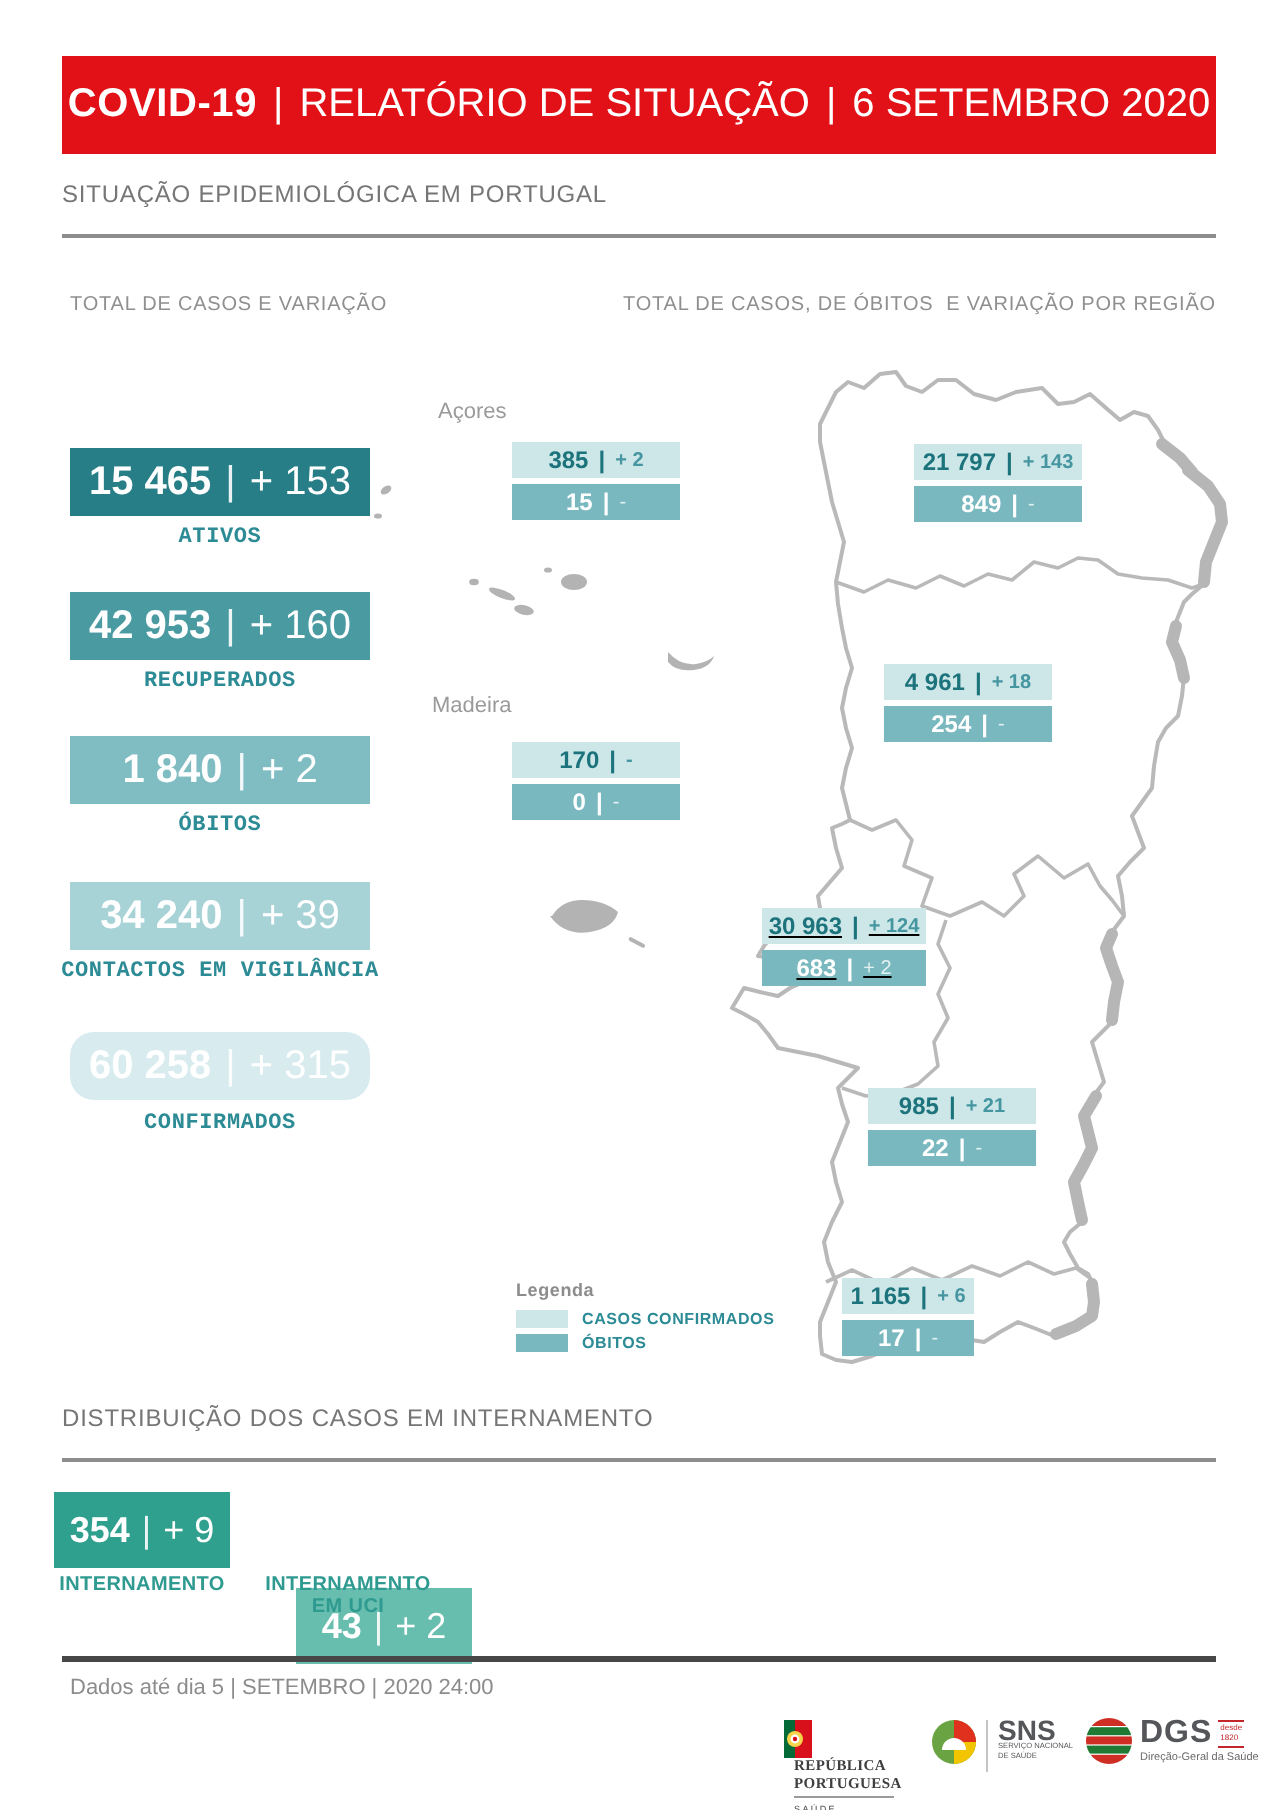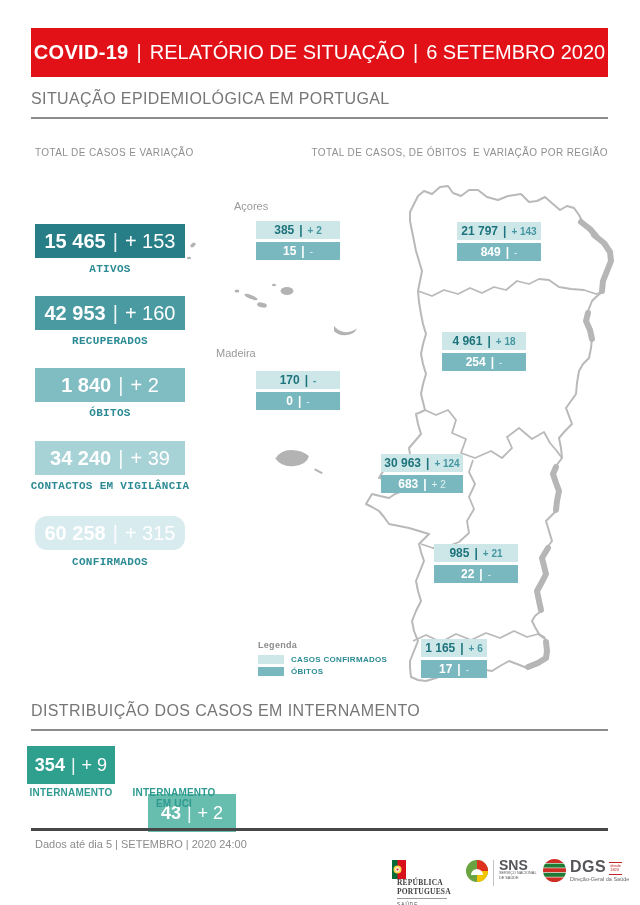--- a/index.html
+++ b/index.html
@@ -5,21 +5,21 @@
   html,body{margin:0;padding:0;background:#ffffff;}
   .page{position:relative;width:640px;height:905px;background:#fff;overflow:hidden;
         font-family:"Liberation Sans",sans-serif;}
 
   
   .redbar{position:absolute;left:31px;top:28px;width:577px;height:49px;background:#e11117;
           color:#fff;display:flex;align-items:center;justify-content:center;font-size:20px;}
   .redbar .brand{font-weight:bold;letter-spacing:.3px;}
   .redbar .sep{margin:0 8px;font-weight:300;}
 
-  .section-title{position:absolute;left:31px;font-size:16px;color:#767676;letter-spacing:.4px;}
+  .section-title{position:absolute;left:31px;font-size:12px;color:#767676;letter-spacing:.4px;}
   .rule{position:absolute;left:31px;width:577px;height:2px;background:#8d8d8d;}
   .caption{position:absolute;font-size:10px;color:#8f8f8f;letter-spacing:.4px;white-space:pre;}
 
   
   .stat{position:absolute;left:35px;width:150px;height:34px;display:flex;align-items:center;
         justify-content:center;color:#fff;font-size:20px;}
   .stat .v{font-weight:bold;}
   .stat .sep{font-weight:300;margin:0 7px;opacity:.9;}
   .t1{background:#277e87;} .t2{background:#4a9aa2;} .t3{background:#7fbdc3;}
   .t4{background:#a7d2d6;} .t5{background:#d8ebee;border-radius:12px;}
@@ -37,21 +37,21 @@
   .rrow.light .v{font-weight:bold;}
   .rrow.light .d{color:#4596a0;font-size:10px;font-weight:bold;}
   .rrow.dark{background:#79b8bf;color:#ffffff;}
   .rrow.dark .v{font-weight:bold;}
   .rrow.dark .d{color:#e2f1f1;font-size:10px;}
   .area-label{position:absolute;font-size:11px;color:#9a9a9a;}
   #region-acores{left:256px;top:221px;}
   #region-norte{left:457px;top:222px;}
   #region-centro{left:442px;top:332px;}
   #region-madeira{left:256px;top:371px;}
-  #region-lvt{left:381px;top:454px;width:82px;}
+  #region-lvt{left:381px;top:454px;width:82px;text-decoration:underline;}
   #region-alentejo{left:434px;top:544px;}
   #region-algarve{left:421px;top:639px;width:66px;}
 
   
   .legend{position:absolute;left:258px;top:640px;}
   .legend .ltitle{font-size:9px;font-weight:bold;color:#8c8c8c;letter-spacing:.3px;margin-bottom:5px;}
   .legend .lrow{display:flex;align-items:center;margin-bottom:3px;}
   .legend .swatch{width:26px;height:9px;margin-right:7px;}
   .legend .sw-conf{background:#cde7e9;}
   .legend .sw-deaths{background:#79b8bf;}
@@ -81,21 +81,21 @@
   .rp-underline{width:50px;height:1px;background:#9a9a9a;margin:2px 0 2px 0;}
   .rp-sub{font-family:"Liberation Sans",sans-serif;font-weight:normal;font-size:4.5px;
           letter-spacing:1.2px;color:#3f3f41;}
   .logo-sns{left:76px;top:2px;align-items:flex-start;}
   .sns-div{width:1px;height:26px;background:#c4c4c4;margin:0 5px;}
   .sns-text{color:#55565a;}
   .sns-name{font-size:14px;font-weight:bold;line-height:11px;}
   .sns-sub{font-size:3.8px;line-height:4.6px;color:#55565a;}
   .logo-dgs{left:153px;top:1px;}
   .dgs-right{margin-left:4px;}
-  .dgs-top{display:flex;align-items:flex-end;}
+  .dgs-top{display:flex;align-items:center;}
   .dgs-name{font-size:16px;font-weight:bold;color:#55565a;line-height:16px;letter-spacing:.5px;}
   .dgs-since{margin-left:3px;font-size:4px;line-height:4.6px;color:#c2262b;
              border-top:1px solid #c2262b;border-bottom:1px solid #c2262b;padding:1px 1px;}
   .dgs-sub{font-size:5.5px;color:#6b6b6b;margin-top:1px;}
 </style>
 </head>
 <body>
 
 <div class="page">
 
@@ -190,21 +190,21 @@
   </div>
   <div class="stat-label" style="top:480px;">CONTACTOS EM VIGILÂNCIA</div>
 
   <div class="stat t5" style="top:516px;">
     <span class="v">60 258</span>
     <span class="sep">|</span>
     <span class="d">+ 315</span>
   </div>
   <div class="stat-label" style="top:556px;">CONFIRMADOS</div>
 
-  <div class="area-label" style="left:234px;top:200px;">Açores</div>
+  <div class="area-label" style="left:219px;top:200px;">Açores</div>
   <div class="area-label" style="left:216px;top:347px;">Madeira</div>
 
   <div class="region" id="region-acores">
     <div class="rrow light">
       <span class="v">385</span>
       <span class="sep">|</span>
       <span class="d">+ 2</span>
     </div>
     <div class="rrow dark">
       <span class="v">15</span>

